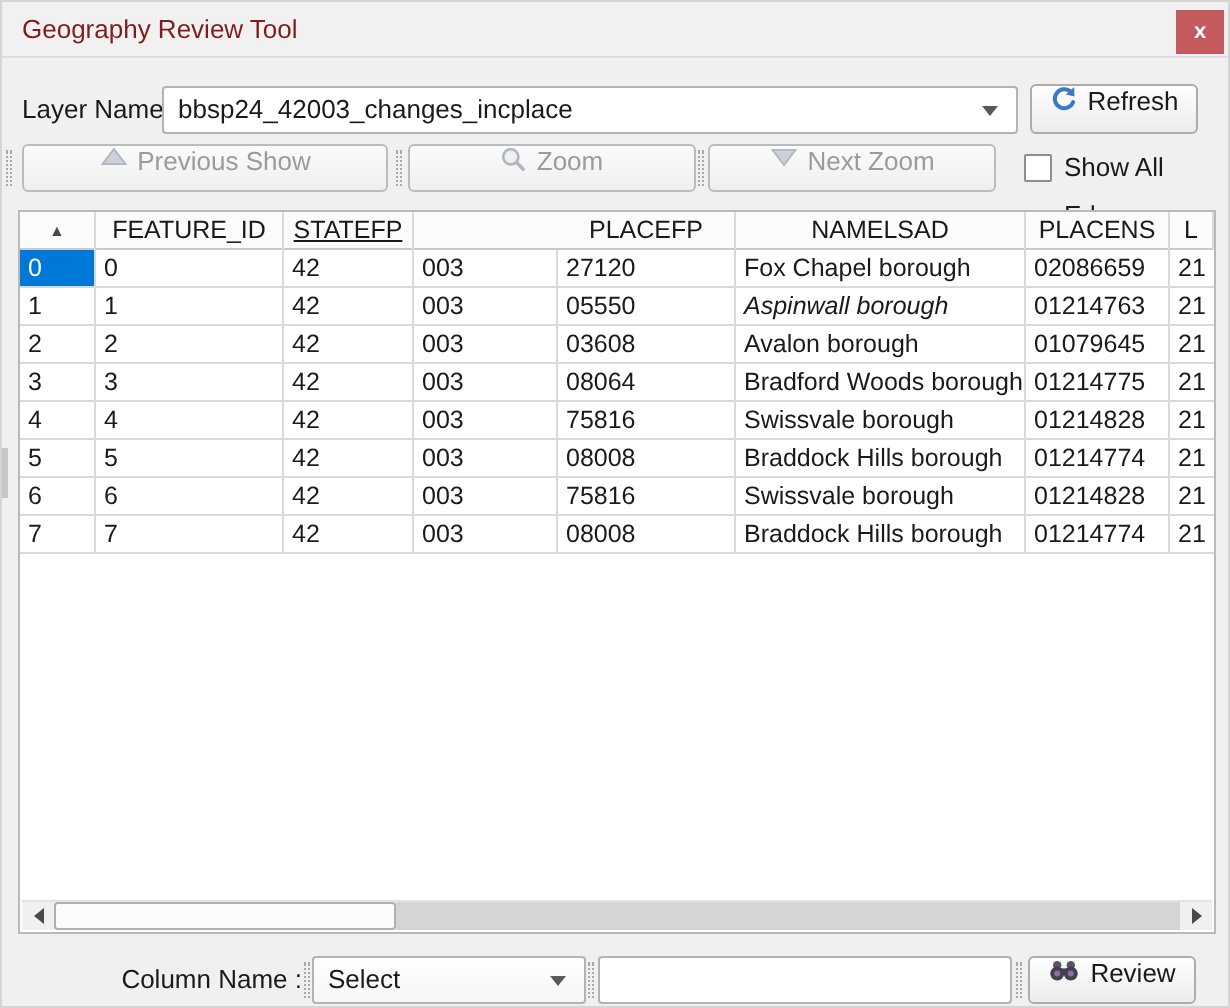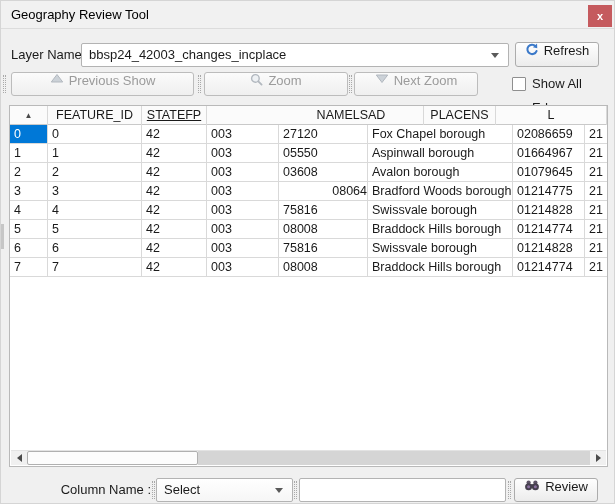--- a/index.html
+++ b/index.html
@@ -12,21 +12,21 @@
     font-size: 13px;
     color: #1a1a1a;
     overflow: hidden;
     border: 1px solid #d5d5d5;
   }
   
   .titlebar {
     position:absolute; left:0; top:0; width:100%; height:28px;
     background:#f1f1f1; border-bottom:1px solid #dcdcdc;
   }
-  .title { position:absolute; left:10px; top:0; line-height:28px; color:#000000; }
+  .title { position:absolute; left:10px; top:0; line-height:28px; color:#7f1d1d; }
   .closebtn {
     position:absolute; left:587px; top:4px; width:24px; height:22px;
     background:#c55a5e; color:#ffffff; font-weight:bold; font-size:11px;
     text-align:center; line-height:22px; cursor:default;
   }
   
   .btn {
     position:absolute; height:24px;
     background:linear-gradient(#fefefe,#ececec);
     border:1px solid #acacac; border-radius:3px;
@@ -127,37 +127,38 @@
   <div class="btn disabled" style="left:203px; top:71px; width:144px;">
     <span class="icon">
       <svg width="13" height="13" viewBox="0 0 13 13">
         <circle cx="5.4" cy="5.4" r="3.8" fill="#eef1f4" stroke="#b2b8bf" stroke-width="1.4"></circle>
         <line x1="8.3" y1="8.3" x2="11.6" y2="11.6" stroke="#b2b8bf" stroke-width="1.8" stroke-linecap="round"></line>
       </svg>
     </span>
     <span>Zoom</span>
   </div>
   <div class="vdots" style="left:348px; top:74px;"></div>
-  <div class="btn disabled" style="left:353px; top:71px; width:124px;">
+  <div class="btn disabled" style="left:353px; top:71px; width:144px;">
     <span class="icon">
       <svg width="14" height="11" viewBox="0 0 14 11">
           <path d="M7 9.5 1.3 2h11.4z" fill="#ccd2d8" stroke="#b2b8bf" stroke-width="1"></path>
         </svg>
     </span>
     <span>Next Zoom</span>
   </div>
   <div class="checkbox" style="left:511px; top:76px;"></div>
   <div class="label" style="left:531px; top:71px;">Show All Edges</div>
 
   <div class="tablewrap">
     <div class="thead">
         <div class="th" style="width: 38px;"><span class="sort">▲</span></div>
         <div class="th" style="width: 94px;">FEATURE_ID</div>
         <div class="th" style="width: 65px; text-decoration: underline;">STATEFP</div>
         <div class="th" style="width: 72px; margin-top: 30px;">COUNTYFP</div>
+        <div class="th" style="width: 89px;">PLACEFP</div>
         <div class="th" style="width: 145px;">NAMELSAD</div>
         <div class="th" style="width: 72px;">PLACENS</div>
         <div class="th" style="flex: 1 1 0%; min-width: 0px;">L</div>
       </div>
     <div>
         <div class="tr">
           <div class="td sel" style="width: 38px;">0</div>
           <div class="td" style="width: 94px;">0</div>
           <div class="td" style="width: 65px;">42</div>
           <div class="td" style="width: 72px;">003</div>
@@ -165,40 +166,40 @@
           <div class="td" style="width: 145px;">Fox Chapel borough</div>
           <div class="td" style="width: 72px;">02086659</div>
           <div class="td" style="flex: 1 1 0%; min-width: 0px; border-right: none;">21</div>
         </div>
         <div class="tr">
           <div class="td" style="width: 38px;">1</div>
           <div class="td" style="width: 94px;">1</div>
           <div class="td" style="width: 65px;">42</div>
           <div class="td" style="width: 72px;">003</div>
           <div class="td" style="width: 89px;">05550</div>
-          <div class="td" style="width: 145px;">Aspinwall borough</div>
-          <div class="td" style="width: 72px;">01664967</div>
+          <div class="td" style="width: 145px; font-style: italic;">Aspinwall borough</div>
+          <div class="td" style="width: 72px;">01214763</div>
           <div class="td" style="flex: 1 1 0%; min-width: 0px; border-right: none;">21</div>
         </div>
         <div class="tr">
           <div class="td" style="width: 38px;">2</div>
           <div class="td" style="width: 94px;">2</div>
           <div class="td" style="width: 65px;">42</div>
           <div class="td" style="width: 72px;">003</div>
           <div class="td" style="width: 89px;">03608</div>
           <div class="td" style="width: 145px;">Avalon borough</div>
           <div class="td" style="width: 72px;">01079645</div>
           <div class="td" style="flex: 1 1 0%; min-width: 0px; border-right: none;">21</div>
         </div>
         <div class="tr">
           <div class="td" style="width: 38px;">3</div>
           <div class="td" style="width: 94px;">3</div>
           <div class="td" style="width: 65px;">42</div>
           <div class="td" style="width: 72px;">003</div>
-          <div class="td" style="width: 89px; text-align: right;">08064</div>
+          <div class="td" style="width: 89px;">08064</div>
           <div class="td" style="width: 145px;">Bradford Woods borough</div>
           <div class="td" style="width: 72px;">01214775</div>
           <div class="td" style="flex: 1 1 0%; min-width: 0px; border-right: none;">21</div>
         </div>
         <div class="tr">
           <div class="td" style="width: 38px;">4</div>
           <div class="td" style="width: 94px;">4</div>
           <div class="td" style="width: 65px;">42</div>
           <div class="td" style="width: 72px;">003</div>
           <div class="td" style="width: 89px;">75816</div>

